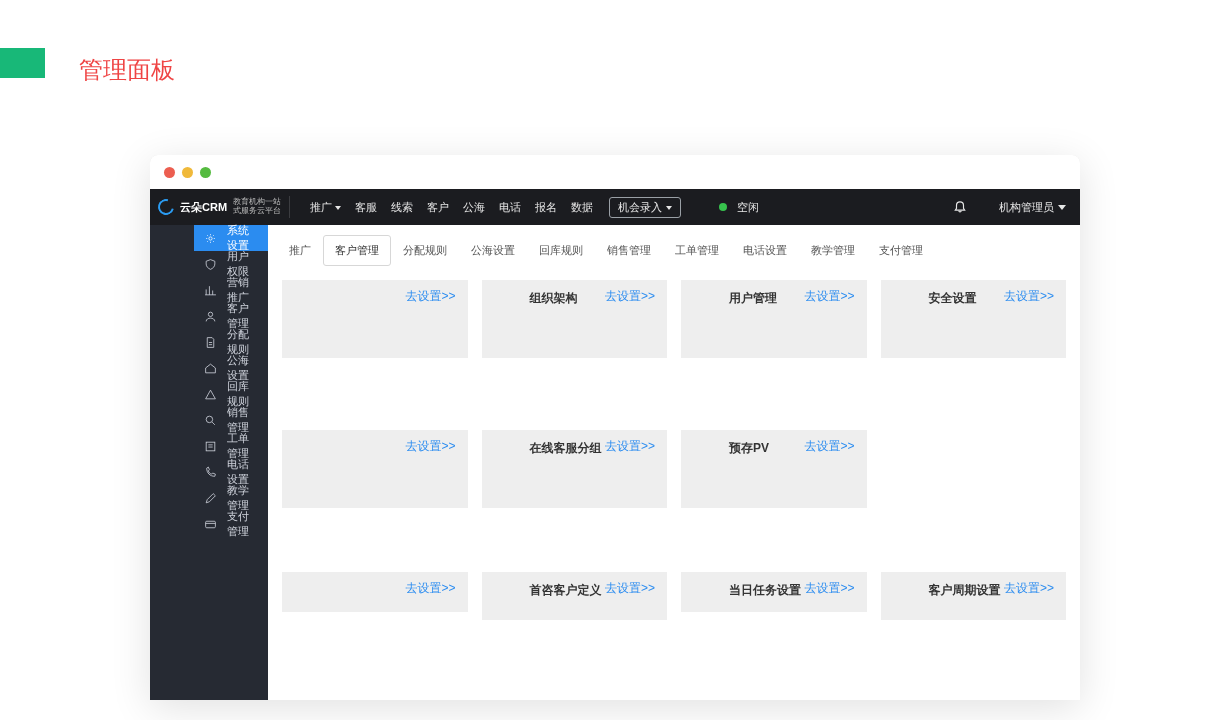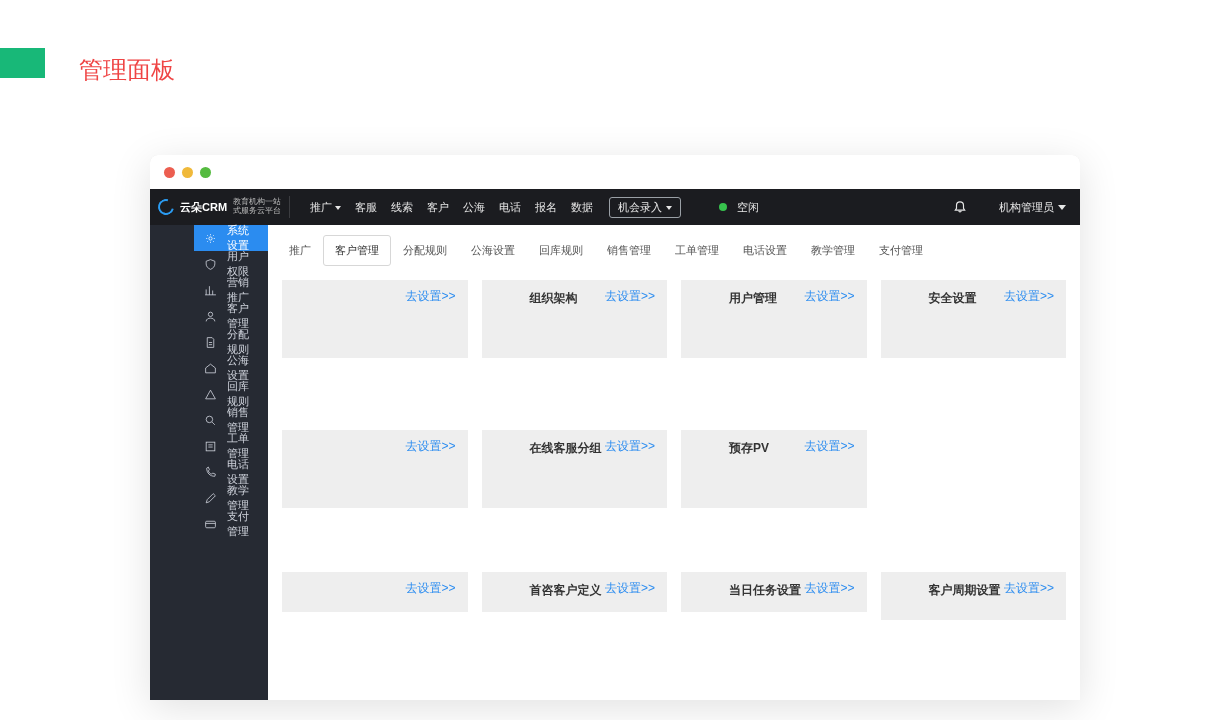--- a/index.html
+++ b/index.html
@@ -409,21 +409,21 @@
         <div></div>
       </div>
 
       <div class="section-gap-sm"></div>
 
       <div class="card-grid" style="margin-bottom:0;">
         <div class="card" style="height:40px;">
           <div class="card-title"></div>
           <a class="card-link">去设置&gt;&gt;</a>
         </div>
-        <div class="card" style="height:40px;">
+        <div class="card" style="height:48px;">
           <div class="card-title">首咨客户定义</div>
           <a class="card-link">去设置&gt;&gt;</a>
         </div>
         <div class="card" style="height:40px;">
           <div class="card-title">当日任务设置</div>
           <a class="card-link">去设置&gt;&gt;</a>
         </div>
         <div class="card" style="height:48px;">
           <div class="card-title">客户周期设置</div>
           <a class="card-link">去设置&gt;&gt;</a>

